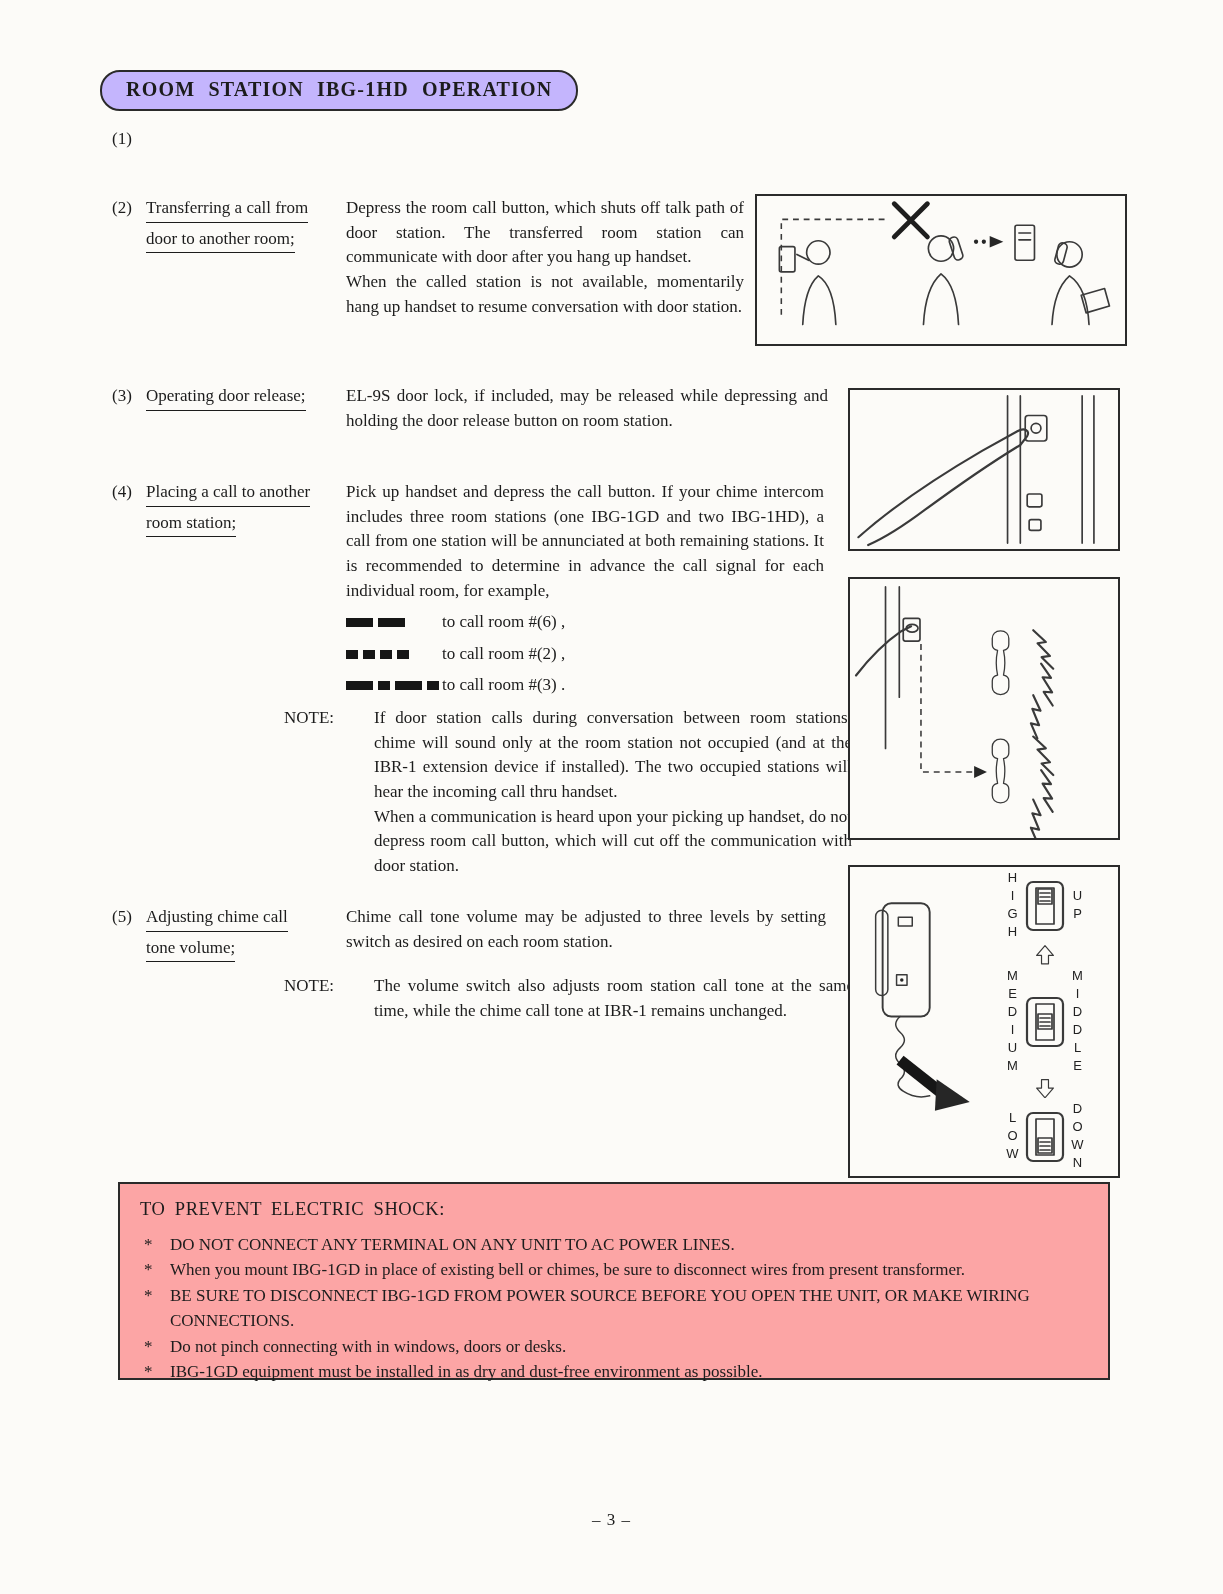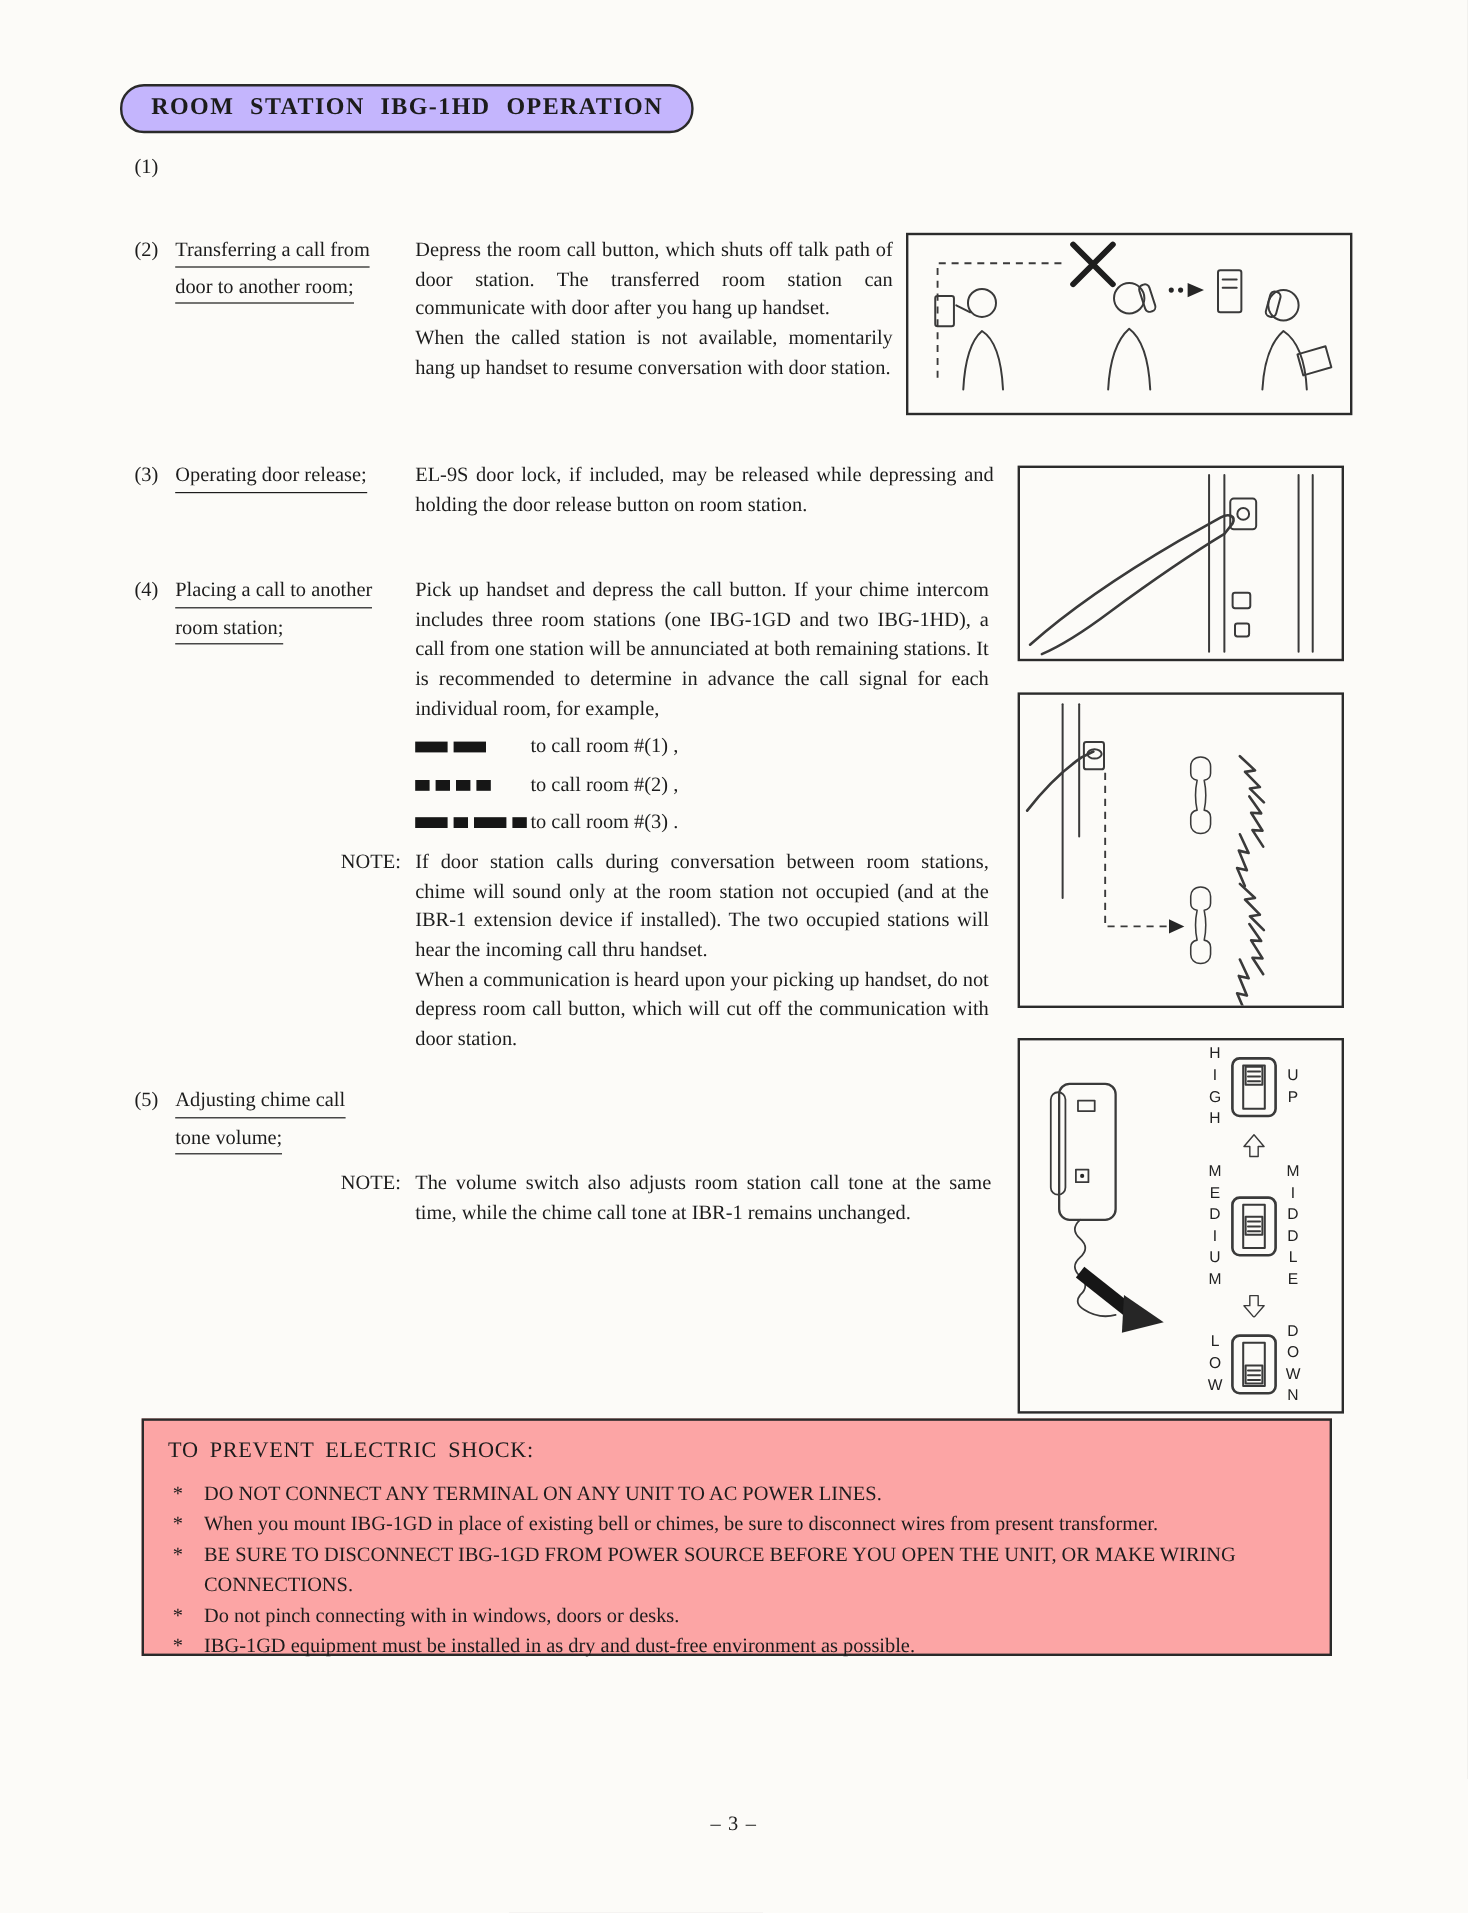--- a/index.html
+++ b/index.html
@@ -21,21 +21,21 @@
   }
   
   .item { position:absolute; left:112px; width:1011px; }
   .row { display:flex; align-items:flex-start; }
   .num { width:34px; flex:0 0 34px; }
   .label { width:200px; flex:0 0 200px; padding-right:8px; }
   .label .ul { display:block; width:max-content; max-width:192px; border-bottom:1.2px solid #1c1c1c; padding-bottom:1px; margin-bottom:4px; }
   .body { text-align:justify; }
   .body p { margin:0; }
   .w778 { width:778px; } .w398 { width:398px; } .w482 { width:482px; } .w478 { width:478px; } .w480 { width:480px; }
-  .note-row { display:flex; margin-top:8px; }
+  .note-row { display:flex; margin-top:8px;gap:28px; }
   .note-label { width:234px; flex:0 0 234px; text-align:right; padding-right:12px; }
   
   .sig-row { display:flex; align-items:center; margin-top:7px; text-align:left; }
   .sig-pattern { width:96px; flex:0 0 96px; display:flex; align-items:center; gap:5px; }
   .blk-long { width:27px; height:9px; background:#161616; display:inline-block; }
   .blk-short { width:12px; height:9px; background:#161616; display:inline-block; }
   
   .illus { position:absolute; border:2px solid #2b2b2b; background:#fcfbf8; }
   .ill2 { left:755px; top:194px; width:372px; height:152px; }
   .ill3 { left:848px; top:388px; width:272px; height:163px; }
@@ -114,21 +114,21 @@
         <span class="ul">Placing a call to another</span>
         <span class="ul">room station;</span>
       </div>
       <div class="body w478">
         <p>Pick up handset and depress the call button.  If your chime intercom includes three room stations (one IBG-1GD and two IBG-1HD), a call from one station will be annunciated at both remaining stations.  It is recommended to determine in advance the call signal for each individual room, for example,</p>
         <div class="sig-row">
           <span class="sig-pattern">
               <span class="blk-long"></span>
               <span class="blk-long"></span>
             </span>
-          <span>to call room #(1) ,</span>
+          <span>to call room #(6) ,</span>
         </div>
         <div class="sig-row">
           <span class="sig-pattern">
               <span class="blk-short"></span>
               <span class="blk-short"></span>
               <span class="blk-short"></span>
               <span class="blk-short"></span>
             </span>
           <span>to call room #(2) ,</span>
         </div>
@@ -151,20 +151,23 @@
       </div>
     </div>
   </div>
 
   <div class="item" style="top:905px;">
     <div class="row">
       <div class="num">(5)</div>
       <div class="label">
         <span class="ul">Adjusting chime call</span>
         <span class="ul">tone volume;</span>
+      </div>
+      <div class="body w480">
+        <p>Chime call tone volume may be adjusted to three levels by setting switch as desired on each room station.</p>
       </div>
     </div>
     <div class="note-row">
       <div class="note-label">NOTE:</div>
       <div class="body w480">
         <p>The volume switch also adjusts room station call tone at the same time, while the chime call tone at IBR-1 remains unchanged.</p>
       </div>
     </div>
   </div>
 

